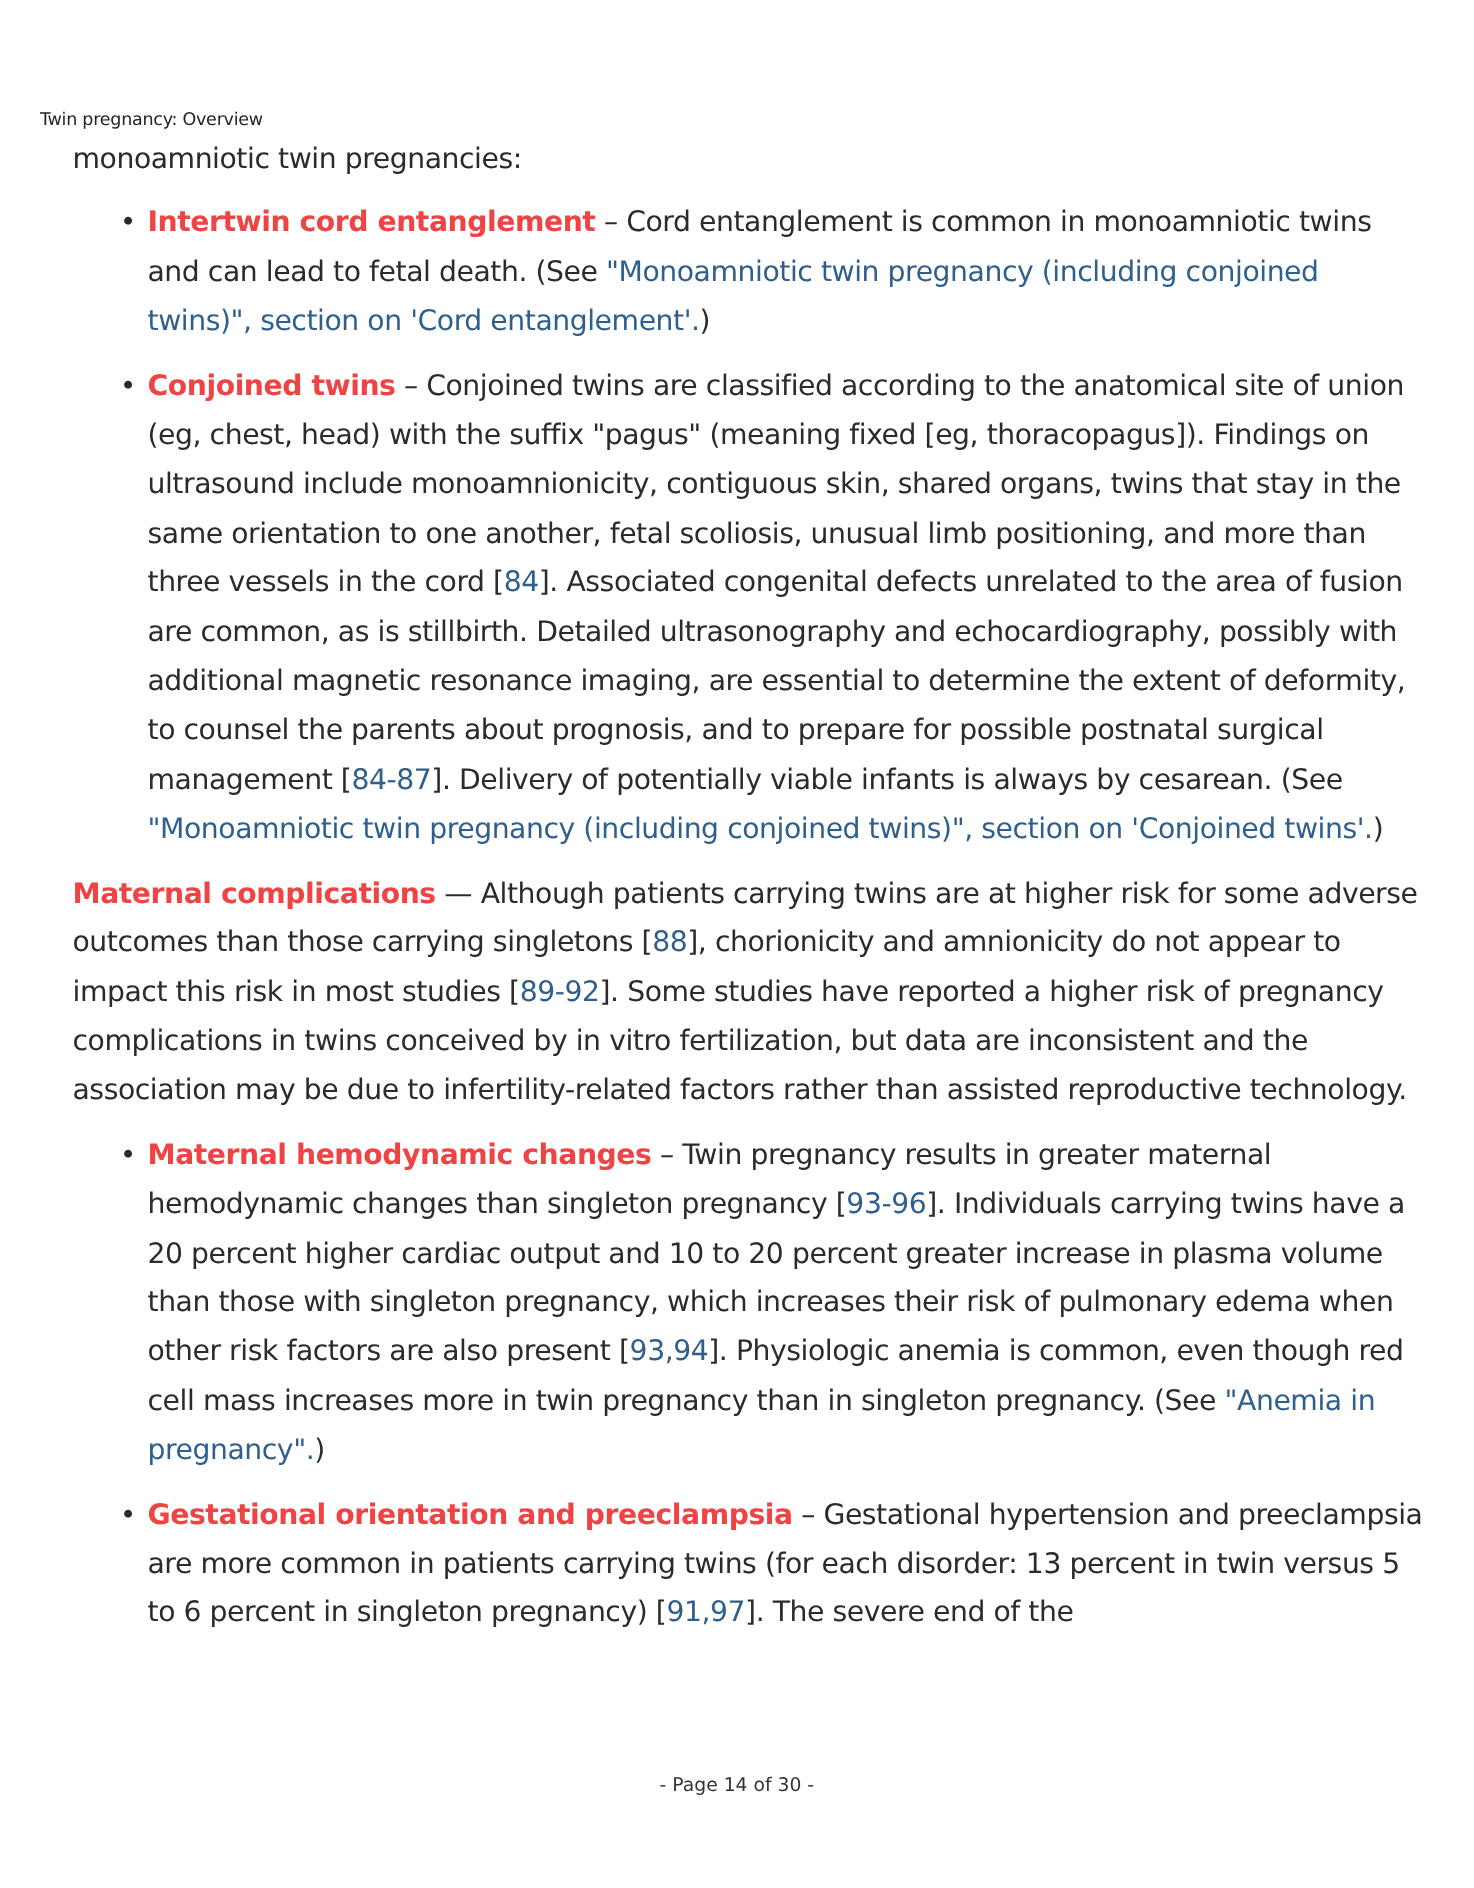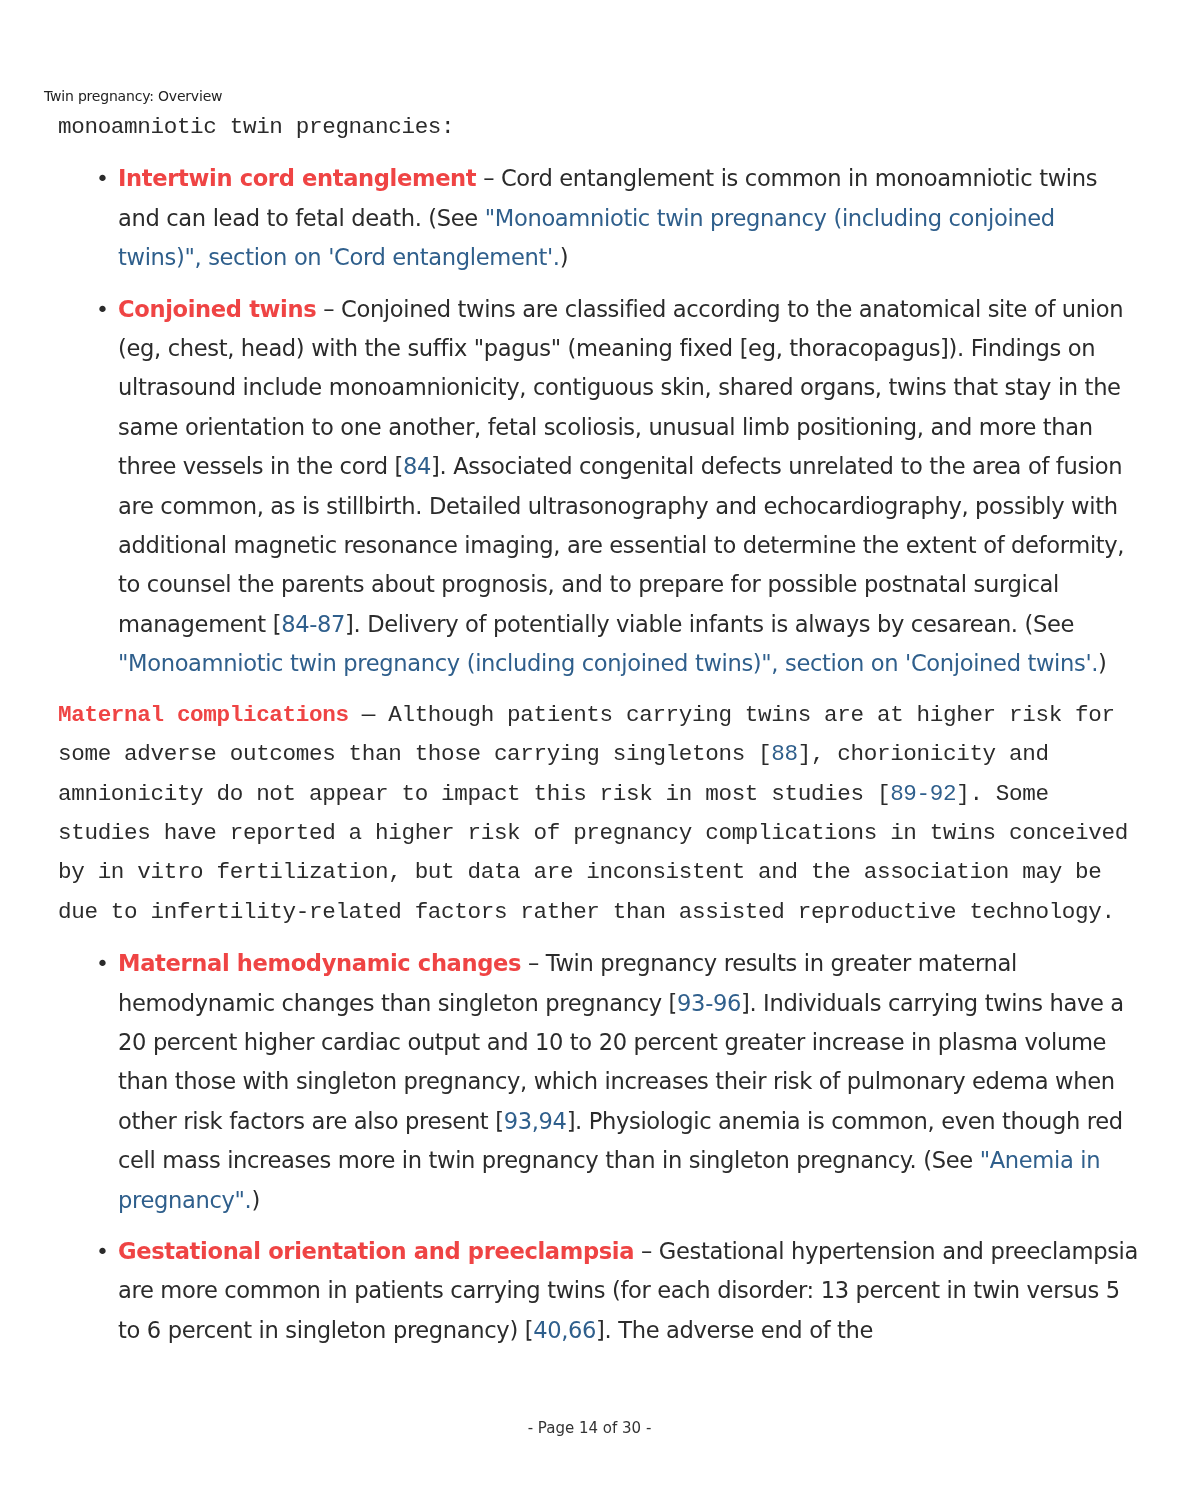--- a/index.html
+++ b/index.html
@@ -10,39 +10,38 @@
     body {
       width: 1179px;
       height: 1510px;
       position: relative;
       overflow: hidden;
       font-family: "DejaVu Sans", "Liberation Sans", sans-serif;
       color: #2b2b2b;
     }
     .running-header {
       position: absolute;
-      left: 44px;
+      left: 32px;
       top: 87px;
       font-size: 14px;
       line-height: 18px;
       color: #222;
       letter-spacing: -0.2px;
     }
     .content {
       position: absolute;
       left: 58px;
       top: 108px;
       width: 1085px;
       font-size: 22.6px;
       line-height: 39.4px;
       letter-spacing: -0.35px;
     }
     .content p {
       margin: 0;
-      font-family: Liberation Mono, monospace;
     }
     .intro {
       margin: 0 0 12px 0 !important;
     }
     ul.bullets {
       list-style: none;
       margin: 0;
       padding: 0 0 0 60px;
     }
     ul.bullets li {
@@ -102,19 +101,19 @@
     <span class="term">Maternal complications</span><span> — </span><span>Although patients carrying twins are at higher risk for some adverse outcomes than those carrying singletons [</span><a class="link" href="#">88</a><span>], chorionicity and amnionicity do not appear to impact this risk in most studies [</span><a class="link" href="#">89-92</a><span>]. Some studies have reported a higher risk of pregnancy complications in twins conceived by in vitro fertilization, but data are inconsistent and the association may be due to infertility-related factors rather than assisted reproductive technology.</span>
   </p>
 
   <ul class="bullets">
     <li>
       <span class="bullet">•</span>
       <span class="term">Maternal hemodynamic changes</span><span> – </span><span>Twin pregnancy results in greater maternal hemodynamic changes than singleton pregnancy [</span><a class="link" href="#">93-96</a><span>]. Individuals carrying twins have a 20 percent higher cardiac output and 10 to 20 percent greater increase in plasma volume than those with singleton pregnancy, which increases their risk of pulmonary edema when other risk factors are also present [</span><a class="link" href="#">93,94</a><span>]. Physiologic anemia is common, even though red cell mass increases more in twin pregnancy than in singleton pregnancy. (See </span><a class="link" href="#">"Anemia in pregnancy".</a><span>)</span>
     </li>
     <li>
       <span class="bullet">•</span>
-      <span class="term">Gestational orientation and preeclampsia</span><span> – </span><span>Gestational hypertension and preeclampsia are more common in patients carrying twins (for each disorder: 13 percent in twin versus 5 to 6 percent in singleton pregnancy) [</span><a class="link" href="#">40,66</a><span>]. The adverse end of the</span>
+      <span class="term">Gestational orientation and preeclampsia</span><span> – </span><span>Gestational hypertension and preeclampsia are more common in patients carrying twins (for each disorder: 13 percent in twin versus 5 to 6 percent in singleton pregnancy) [</span><a class="link" href="#">91,97</a><span>]. The severe end of the</span>
     </li>
   </ul>
 
 </div>
 
 <div class="footer">- Page 14 of 30 -</div>
 
 </body></html>

